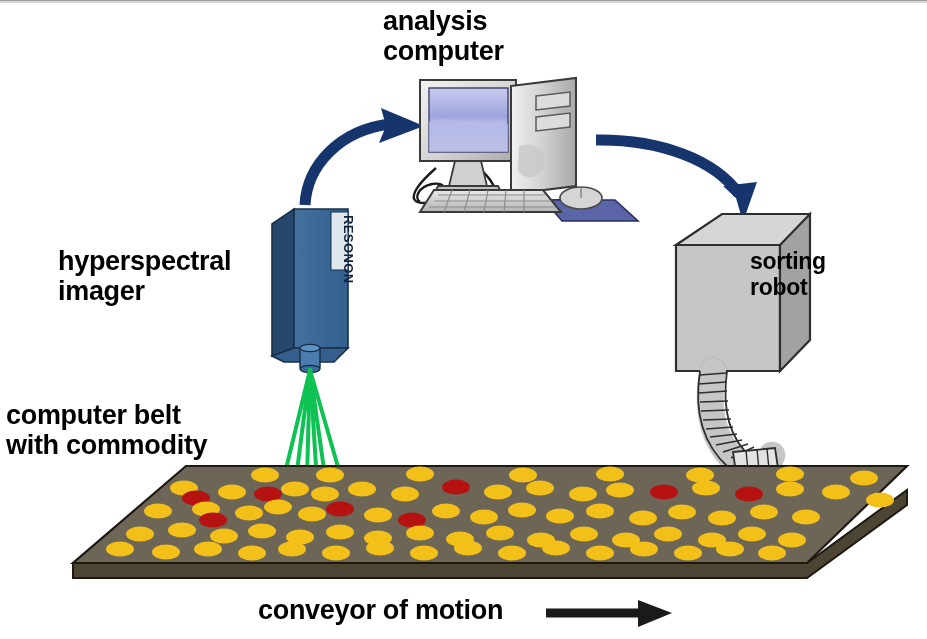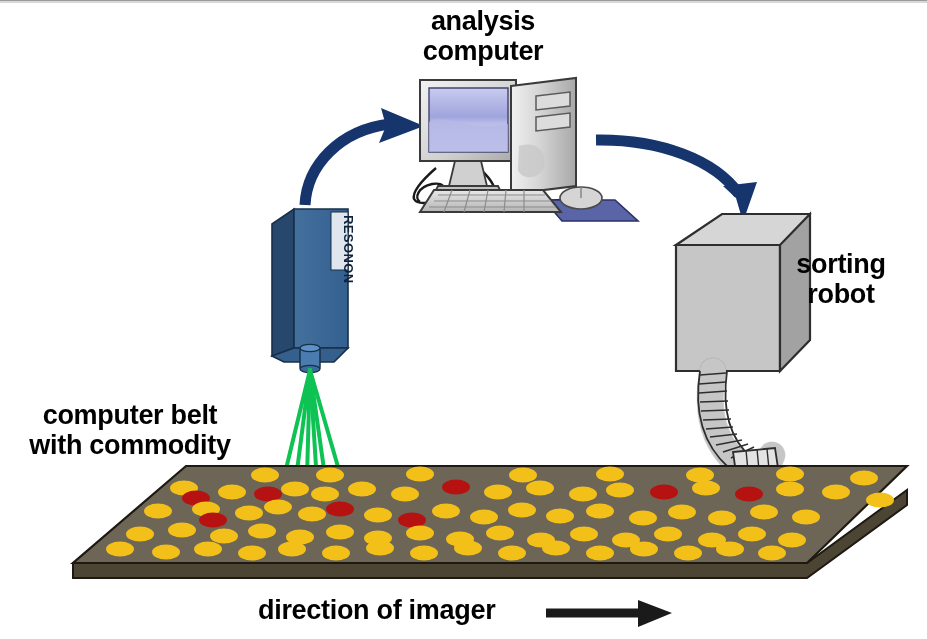--- a/index.html
+++ b/index.html
@@ -23,35 +23,34 @@
     width: 927px;
     height: 3px;
     background: linear-gradient(to bottom, #9a9a9a 0px, #9a9a9a 1px, #d8d8d8 1px, #d8d8d8 3px);
   }
   .label {
     position: absolute;
     color: #000000;
     font-weight: bold;
     font-family: "Liberation Sans", sans-serif;
     line-height: 1.12;
-    text-align: center;
     white-space: pre-line;
     letter-spacing: -0.3px;
   }
   #label-analysis-computer {
     left: 383px; top: 6px; width: 200px;
     font-size: 27px;
   }
   #label-hyperspectral-imager {
     left: 58px; top: 246px; width: 230px;
     font-size: 27px;
   }
   #label-sorting-robot {
-    left: 776px; top: 249px; width: 130px;
-    font-size: 27px;
+    left: 750px; top: 249px; width: 130px;
+    font-size: 23px;
   }
   #label-conveyor {
     left: 6px; top: 400px; width: 248px;
     font-size: 27px;
   }
   #label-direction {
     left: 258px; top: 595px; width: 300px;
     font-size: 27px;
     text-align: left;
   }
@@ -334,22 +333,24 @@
 
     <g>
       <path d="M 546,613 L 644,613" stroke="#1a1a1a" stroke-width="9" stroke-linecap="butt"></path>
       <path d="M 638,600 L 672,613 L 638,627 Z" fill="#1a1a1a"></path>
     </g>
   </svg>
 
   <div class="label" id="label-analysis-computer">analysis
 computer</div>
 
+  <div class="label" id="label-hyperspectral-imager">hyperspectral
+imager</div>
 
   <div class="label" id="label-sorting-robot">sorting
 robot</div>
 
   <div class="label" id="label-conveyor">computer belt
 with commodity</div>
 
-  <div class="label" id="label-direction">direction of imager</div>
+  <div class="label" id="label-direction">conveyor of motion</div>
 
 </div>
 
 </body></html>

